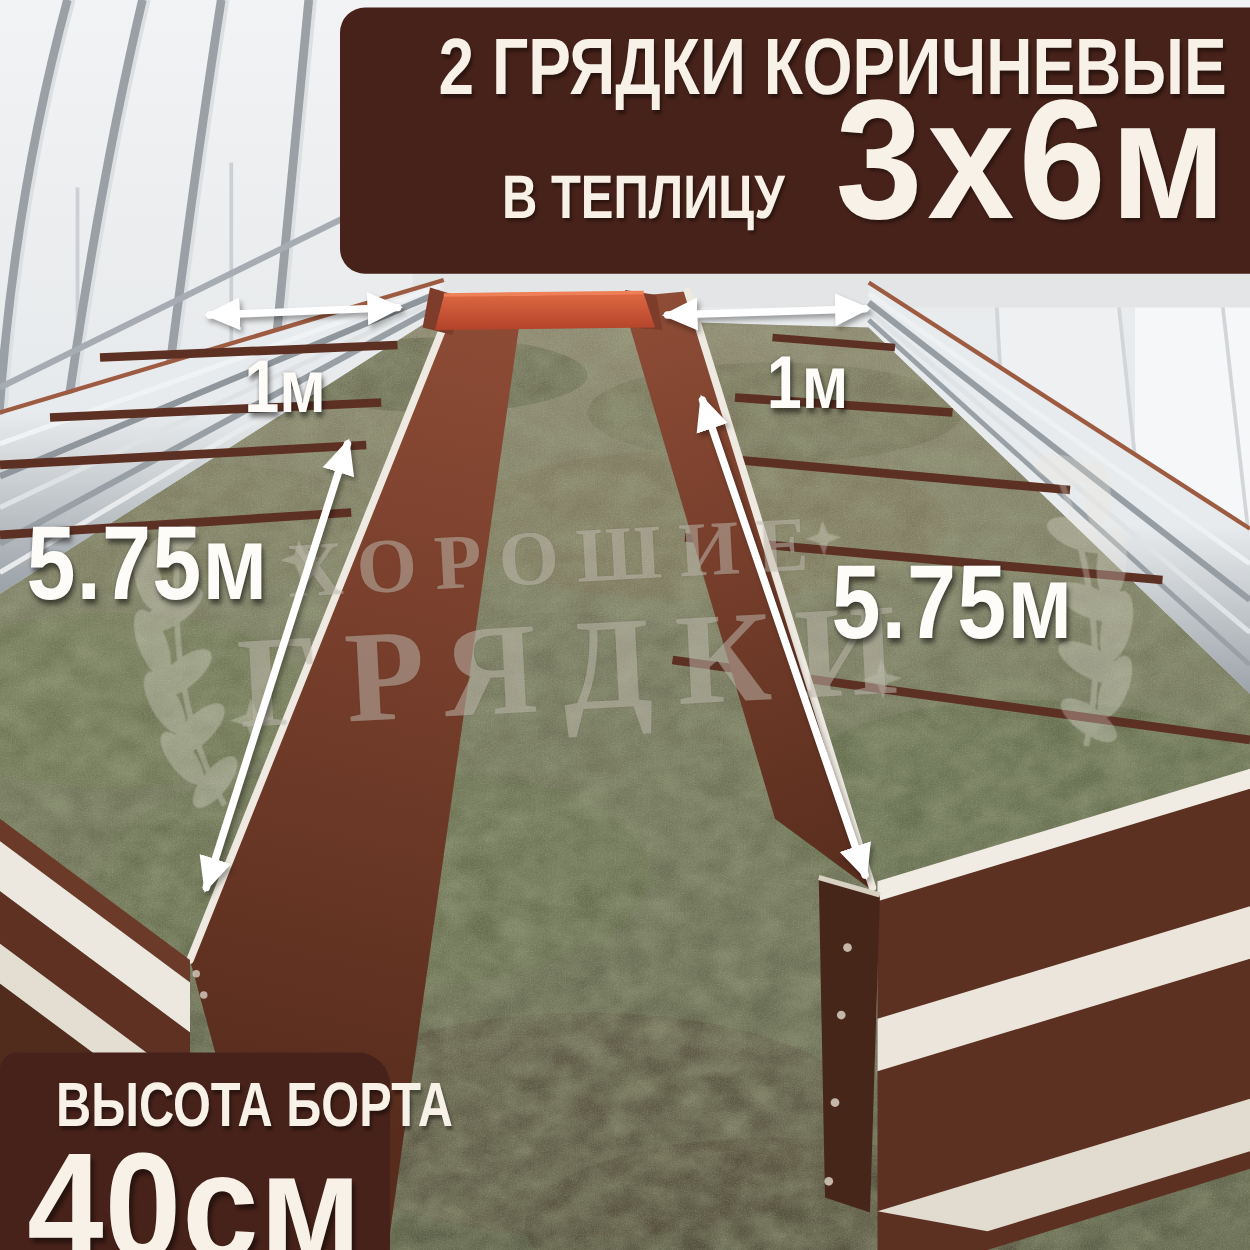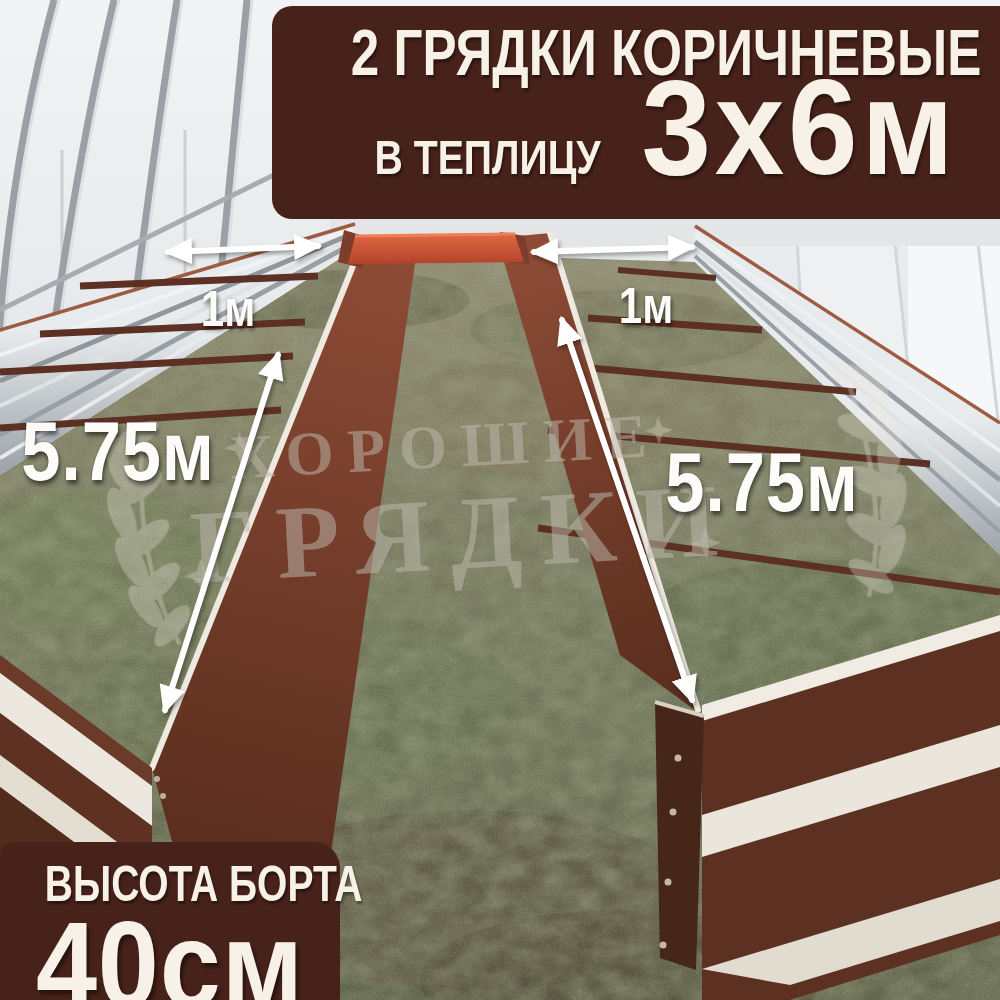--- a/index.html
+++ b/index.html
@@ -16,40 +16,40 @@
            transform:translate(-50%,-50%);text-shadow:0 0 1px rgba(60,55,45,0.25);}
   .wm-1{left:448px;top:446px;font-size:62px;letter-spacing:14px;}
   .wm-2{left:462px;top:533px;font-size:104px;letter-spacing:20px;}
   .wm-deco{position:absolute;left:0;top:0;}
 
   
   .arrows{position:absolute;left:0;top:0;filter:drop-shadow(2px 3px 2px rgba(0,0,0,0.35));}
   .dim-label{position:absolute;transform:translate(-50%,-50%);color:#fdfcf8;font-weight:700;
              white-space:nowrap;text-shadow:2px 4px 5px rgba(0,0,0,0.5),0 0 3px rgba(0,0,0,0.25);}
   .dim-label .cond{display:inline-block;transform:scaleX(0.84);}
-  .lab-1m{font-size:50px;text-align:right;}
+  .lab-1m{font-size:60px;text-align:right;}
   .lab-575{font-size:84px;letter-spacing:1px;text-align:center;}
   .pos-1m-left{left:228px;top:309px;}
   .pos-1m-right{left:646px;top:306px;}
   .pos-575-left{left:118px;top:451px;}
   .pos-575-right{left:762px;top:482px;}
 
   
   .banner{position:absolute;background:#47221a;color:#f7f1e7;}
   .banner-top{left:272px;top:6px;right:0;height:213px;border-radius:20px 0 0 20px;}
   .bt-line1{margin-top:14px;text-align:center;font-size:64px;font-weight:700;line-height:1.05;
             text-shadow:2px 3px 3px rgba(0,0,0,0.4);}
   .bt-line1 .cond{display:inline-block;transform:scaleX(0.8);white-space:nowrap;}
   .bt-line2{display:flex;justify-content:flex-end;align-items:baseline;
-            padding-right:42px;margin-top:-24px;text-shadow:2px 3px 3px rgba(0,0,0,0.4);}
+            padding-right:15px;margin-top:-24px;text-shadow:2px 3px 3px rgba(0,0,0,0.4);}
   .bt-small{font-size:49px;font-weight:700;transform:scaleX(0.8);transform-origin:100% 100%;
             display:inline-block;white-space:nowrap;}
   .bt-big{font-size:136px;font-weight:700;line-height:0.95;letter-spacing:4px;
           transform:scaleX(0.92);transform-origin:100% 85%;display:inline-block;margin-left:14px;}
-  .banner-bottom{left:0;top:842px;width:340px;bottom:0;border-radius:14px 26px 0 0;}
+  .banner-bottom{left:0;top:842px;width:312px;bottom:0;border-radius:14px 26px 0 0;}
   .bb-label{margin-top:13px;text-align:center;font-size:50px;font-weight:700;
             text-shadow:2px 3px 3px rgba(0,0,0,0.4);}
   .bb-label .cond{display:inline-block;transform:scaleX(0.78);white-space:nowrap;}
   .bb-value{text-align:center;font-size:122px;font-weight:700;line-height:0.92;margin-top:-4px;
             letter-spacing:1px;text-shadow:3px 4px 4px rgba(0,0,0,0.45);}
   .bb-value .cond{display:inline-block;transform:scaleX(0.9);white-space:nowrap;}
 </style>
 </head>
 <body>
 

